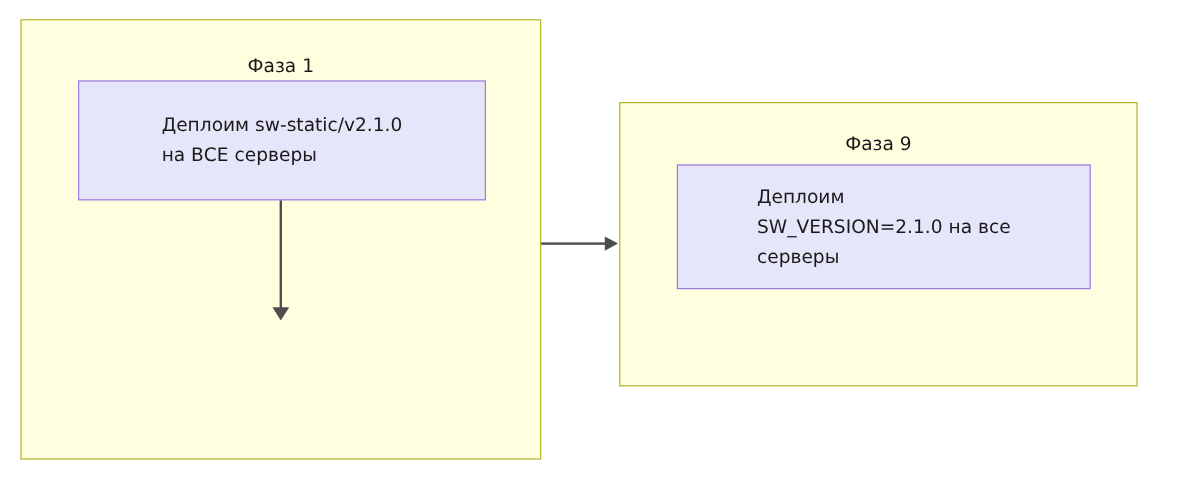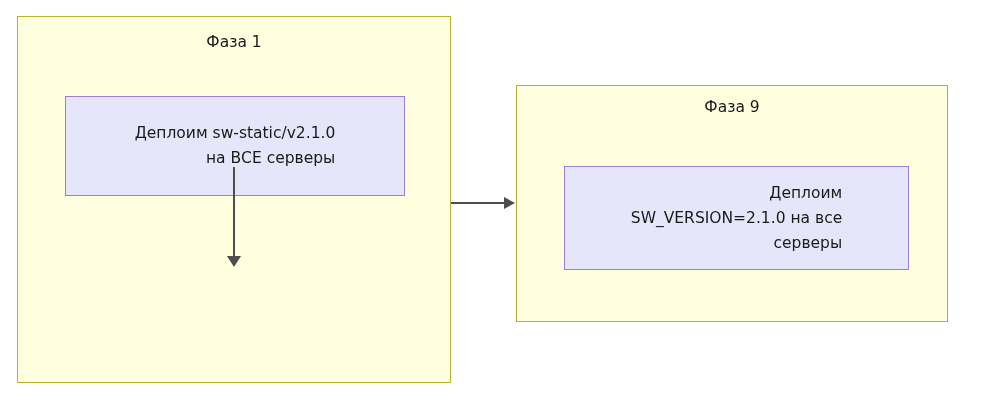--- a/index.html
+++ b/index.html
@@ -34,44 +34,44 @@
   }
   .phase-title {
     position: absolute;
     left: 0;
     right: 0;
     text-align: center;
     font-size: 15.5px;
     line-height: 19px;
     color: #1a1a1a;
     white-space: nowrap;
+    margin-top: 13px;
   }
 
   #phase-1 { left: 17px;  top: 16px; width: 434px; height: 367px; }
   #phase-2 { left: 516px; top: 85px; width: 432px; height: 237px; }
 
   #phase-1 .phase-title { top: 16px; }
   #phase-2 .phase-title { top: 12px; }
 
   
   .node {
     position: absolute;
     box-sizing: border-box;
     background: #e6e6fa;
     border: 1.6px solid #9e7be0;
     display: flex;
     align-items: center;
     justify-content: center;
-    text-align: right;
+    text-align: left;
     font-size: 15.5px;
     line-height: 25px;
     color: #1a1a1a;
     padding: 2px 8px;
     white-space: pre-line;
-    margin-top: 29px;
   }
 
   #node-deploy-static  { left: 47px;  top: 50px;  width: 340px; height: 100px; }
   #node-check-avail    { left: 60px;  top: 250px; width: 315px; height: 65px; }
   #node-deploy-version { left: 47px;  top: 51px;  width: 345px; height: 104px; }
 
   
   .edge { position: absolute; }
 
   #edge-vertical {

